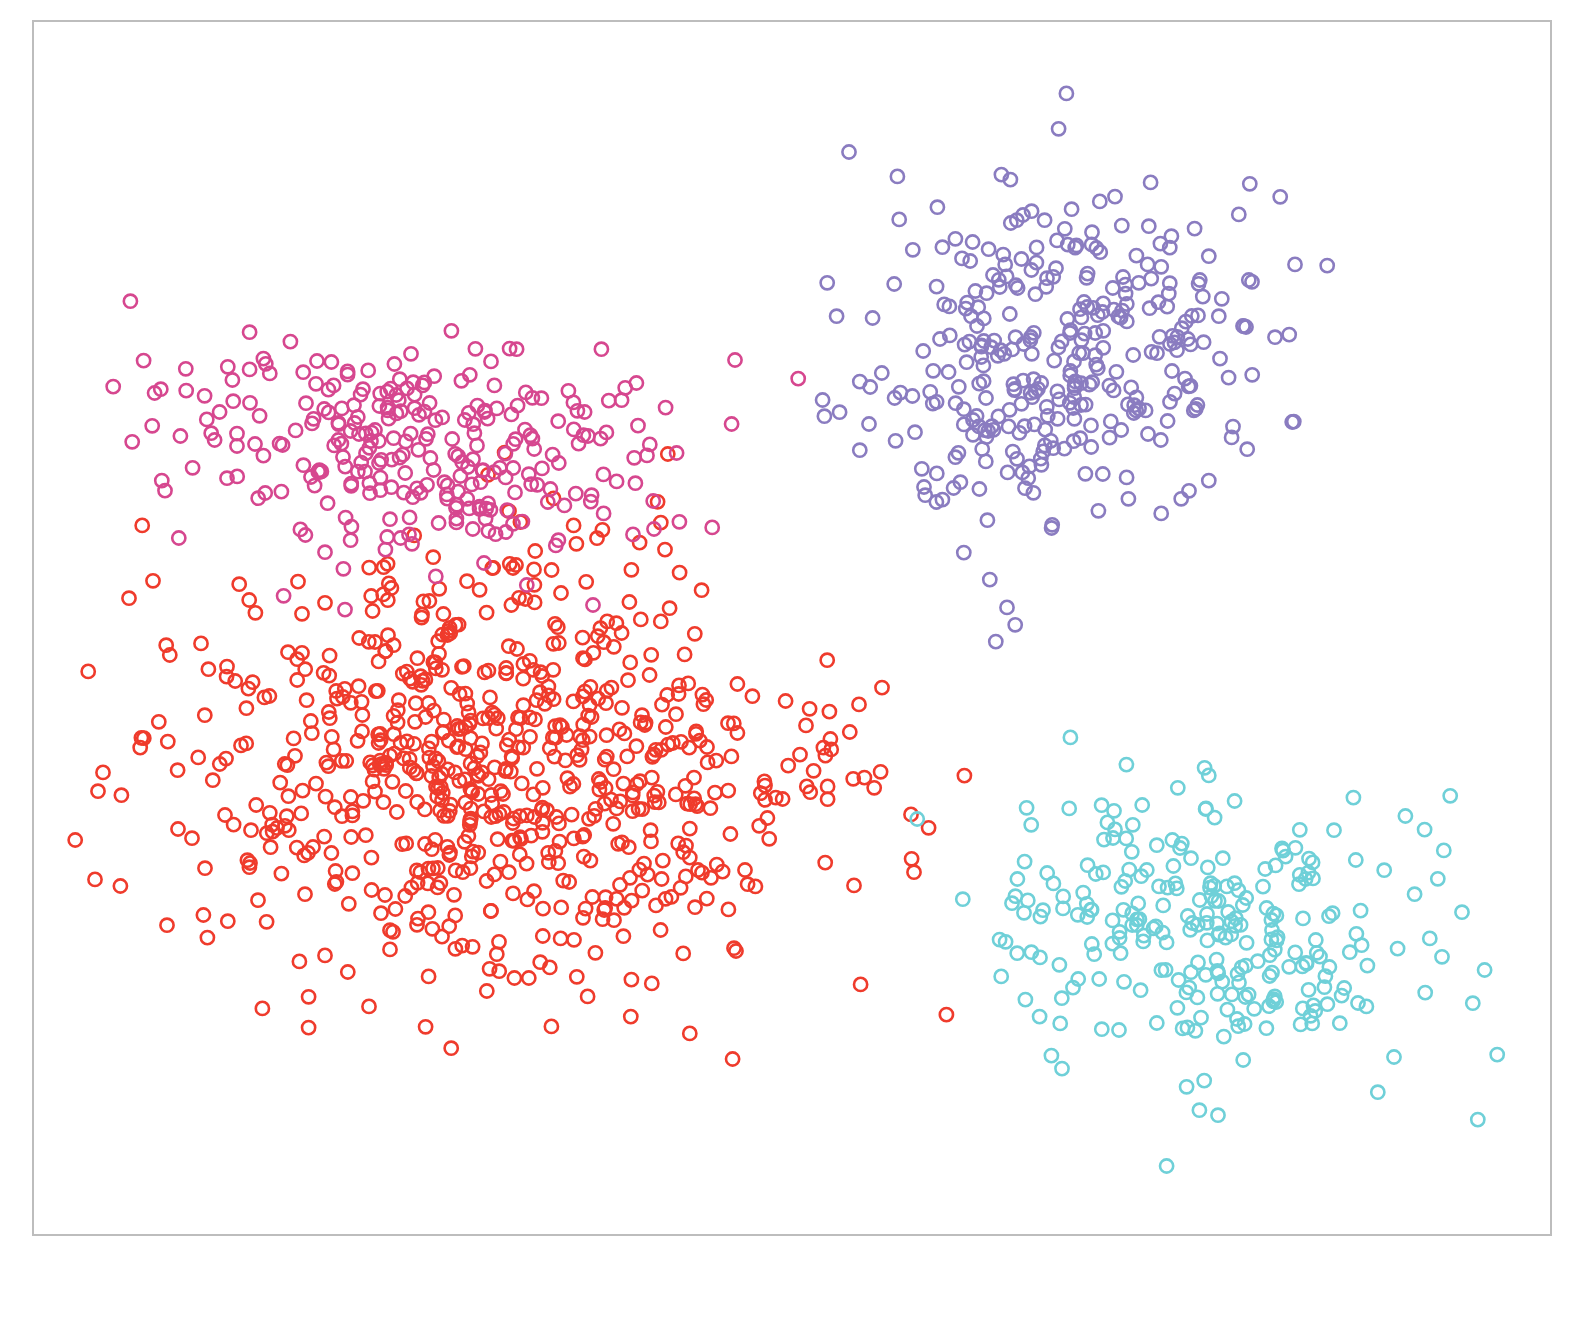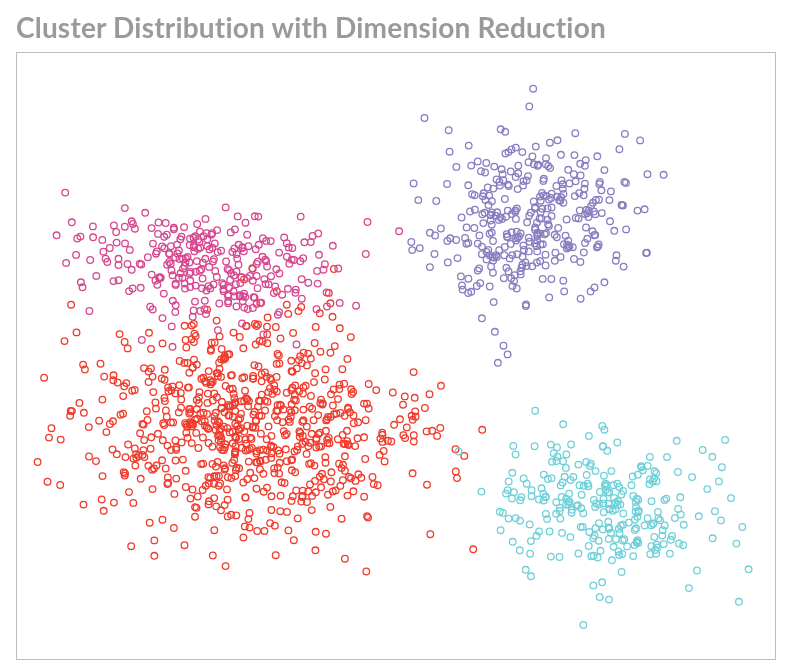--- a/index.html
+++ b/index.html
@@ -31,21 +31,20 @@
     position: relative;
   }
   svg {
     display: block;
   }
 </style>
 </head>
 <body>
 
 <div class="wrap">
-  <h1 class="title">Cluster Distribution with Dimension Reduction</h1>
   <div class="plot-frame">
     <svg id="scatter-svg" width="758" height="606" viewBox="0 0 758 606">
         <g fill="none" stroke="#ef3b2c" stroke-width="1.3">
           <circle cx="224.5" cy="348.2" r="3.3"></circle>
           <circle cx="173.3" cy="359.1" r="3.3"></circle>
           <circle cx="237.4" cy="312.1" r="3.3"></circle>
           <circle cx="266.7" cy="378.1" r="3.3"></circle>
           <circle cx="195.8" cy="347.5" r="3.3"></circle>
           <circle cx="239.7" cy="398.3" r="3.3"></circle>
           <circle cx="323.5" cy="359.9" r="3.3"></circle>

